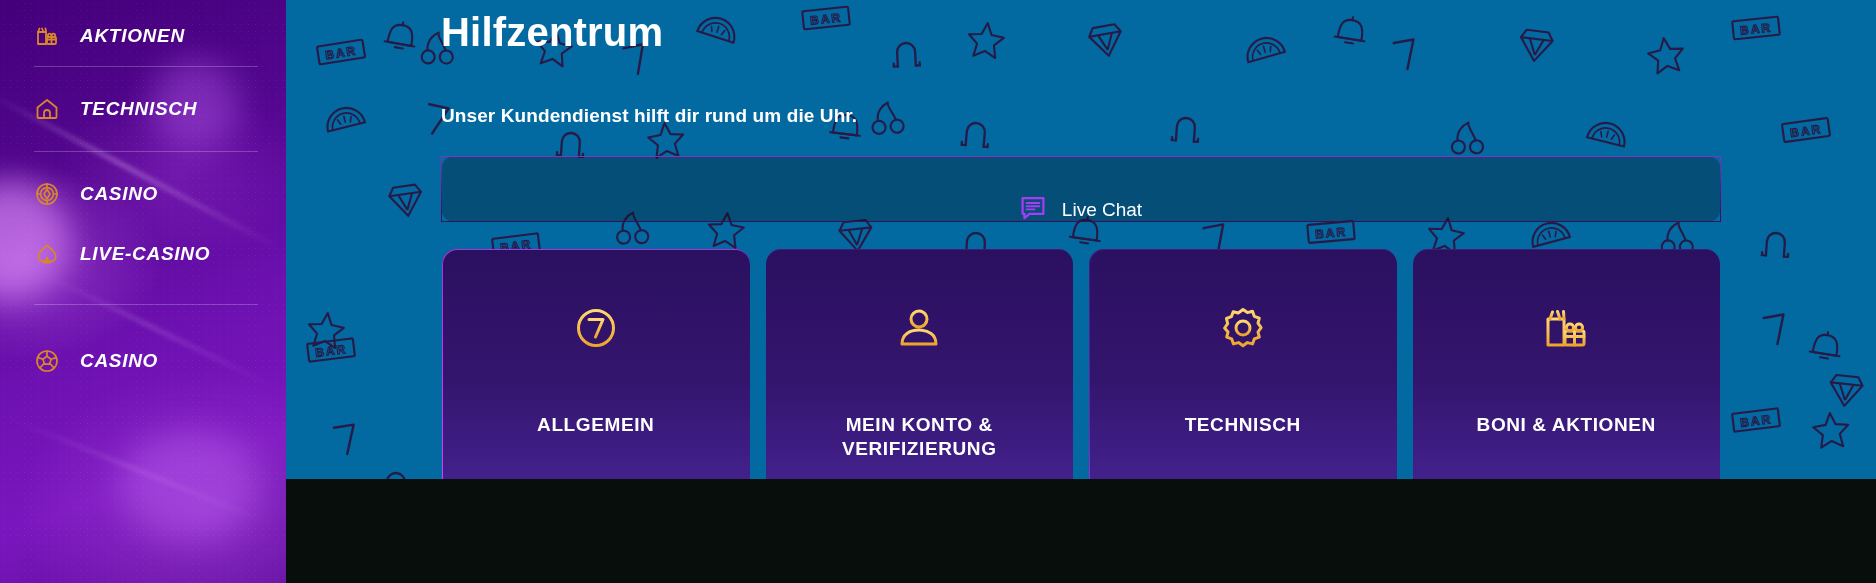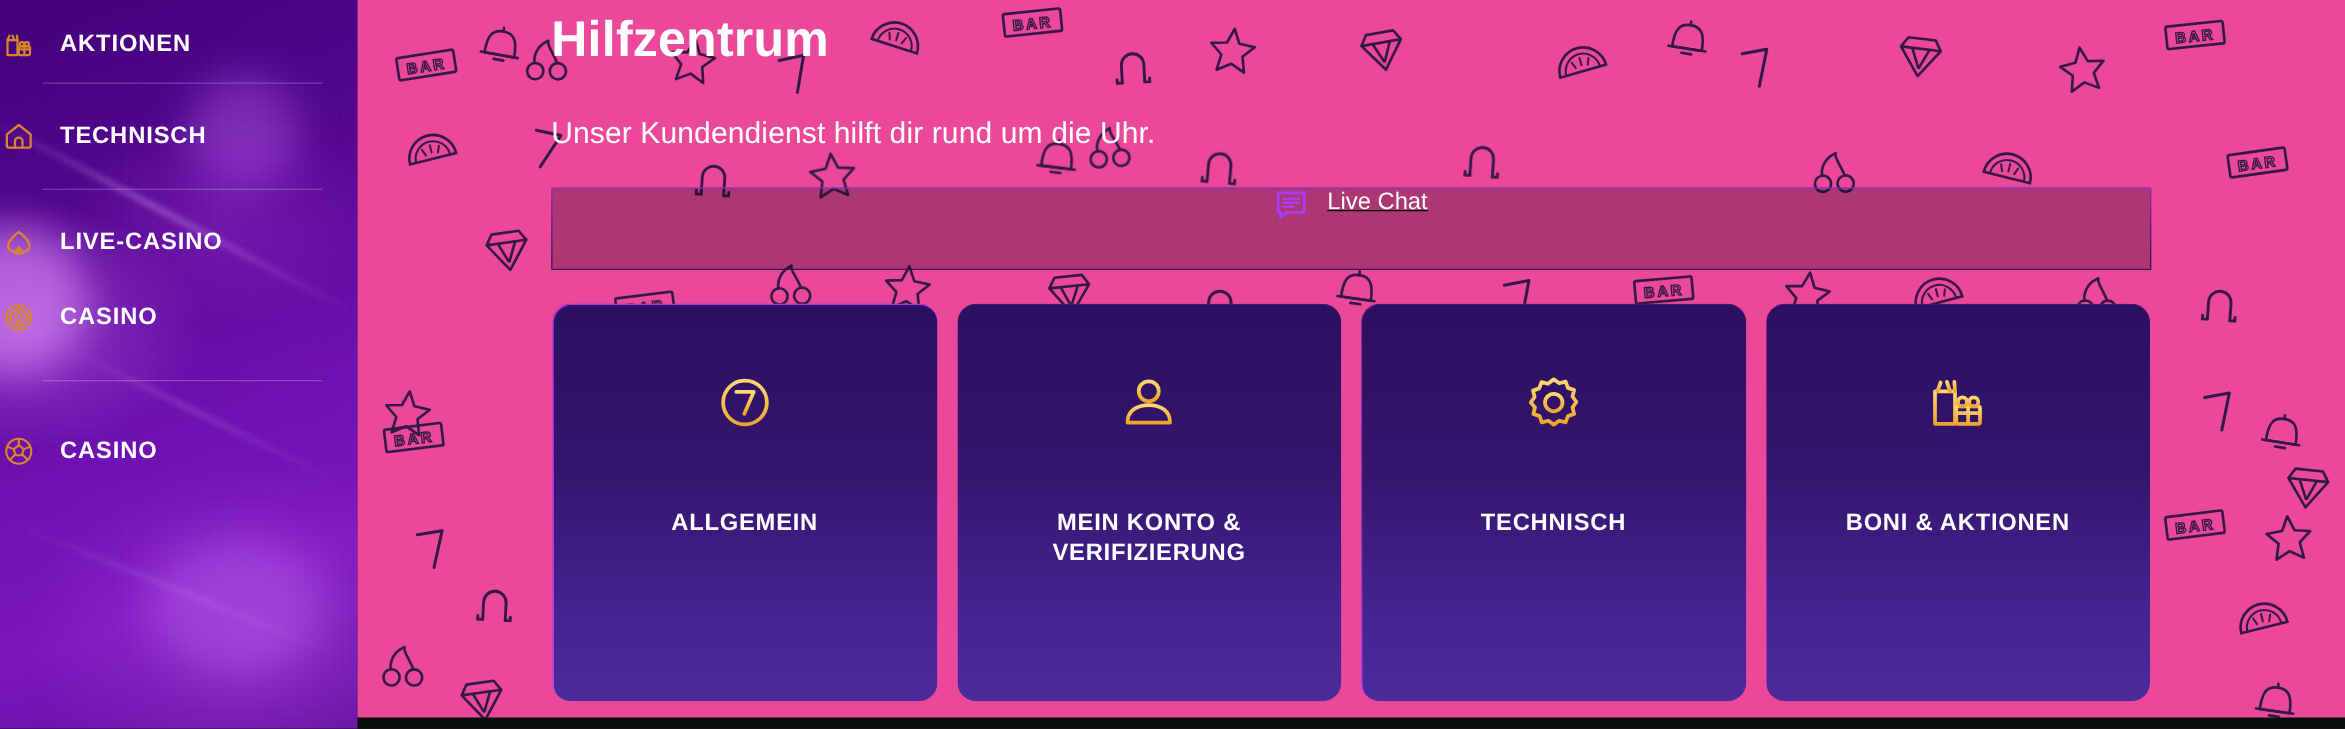--- a/index.html
+++ b/index.html
@@ -37,64 +37,63 @@
   .sb-glow {
     position:absolute; border-radius:50%; pointer-events:none; filter: blur(16px);
   }
   .sb-glow.g1 { width:120px; height:120px; left:-50px; top:180px; background: rgba(230,150,255,.55); }
   .sb-glow.g2 { width:90px; height:90px; left:150px; top:60px; background: rgba(200,110,255,.35); }
   .sb-glow.g3 { width:140px; height:110px; left:120px; top:430px; background: rgba(205,120,255,.30); }
 
   .sb-list { position: relative; z-index: 3; padding: 0; }
   .sb-item {
     display: flex; align-items: center; gap: 18px;
-    height: 60px; cursor: pointer;
+    height: 60px; padding-left: 32px; cursor: pointer; font-style: italic;
   }
   .sb-item .ic { width: 30px; height: 30px; flex: 0 0 30px; display:flex; align-items:center; justify-content:center; }
   .sb-item .ic svg { display:block; }
   .sb-label {
     color: #ffffff; font-size: 19px; font-weight: 700; letter-spacing: .7px;
     white-space: nowrap;
   }
   .sb-div {
     height: 1px; margin: 0 28px 0 34px;
     background: rgba(255,255,255,0.22);
     position: relative; z-index: 3;
   }
   .sp-top { height: 6px; }
 
   
   .main {
-    position: relative; flex: 1 1 auto; height: 574px; overflow: hidden;
-    background: #ec4899;
+    position: relative; flex: 1 1 auto; height: 479px; overflow: hidden;
+    background: #0369a1;
   }
   .pattern {
     position: absolute; inset: 0; pointer-events: none;
     opacity: 1;
   }
   .content { position: relative; z-index: 4; padding: 0 0 0 155px; }
 
   .page-title {
     color: #ffffff; font-size: 40px; font-weight: 700; letter-spacing: .2px;
     margin-top: 10px;
   }
   .page-sub {
-    color: #ffffff; font-size: 24px; font-weight: 400; margin-top: 38px; letter-spacing:.1px;
+    color: #ffffff; font-size: 19px; font-weight: 700; margin-top: 50px; letter-spacing:.1px;
   }
 
   .contact-row { display: flex; gap: 18px; margin-top: 29px; padding-right: 155px; }
   .contact-btn {
-    flex: 1 1 0; height: 66px; border-radius: 3px;
+    flex: 1 1 0; height: 66px; border-radius: 14px;
     border: 1.6px solid;
     border-image: linear-gradient(180deg, #8a2fc4 0%, #5e1a8a 45%, #3a0f57 100%) 1;
     border-color: #7a28b4;
     background: rgba(10,12,14,0.28);
-    display: flex; align-items: flex-start; justify-content: center; gap: 16px;
+    display: flex; align-items: flex-end; justify-content: center; gap: 16px;
     cursor: pointer;
-    text-decoration: underline;
   }
   .contact-btn .cic { display:flex; align-items:center; justify-content:center; }
   .contact-btn .ctxt { color: #ffffff; font-size: 19px; font-weight: 400; }
 
   .cards-row { display: flex; gap: 14px; margin-top: 26px; padding-right: 155px; }
   .card {
     flex: 1 1 0; height: 320px; border-radius: 16px;
     position: relative; cursor: pointer;
     background: linear-gradient(180deg, #2b1060 0%, #34156e 42%, #452391 78%, #4b2a9a 100%);
     border: 1.5px solid transparent;
@@ -163,38 +162,38 @@
         </span>
         <span class="sb-label">TECHNISCH</span>
       </div>
 
       <div style="height:12px"></div>
       <div class="sb-div"></div>
       <div style="height:12px"></div>
 
       <div class="sb-item">
         <span class="ic">
-          <svg width="28" height="28" viewBox="0 0 28 28" fill="none" stroke="#D9862A" stroke-width="1.8" stroke-linecap="round" stroke-linejoin="round">
-            <path d="M14 5.5C14 5.5 5.5 12 5.5 16.2A4.2 4.2 0 0 0 14 17.6a4.2 4.2 0 0 0 8.5-1.4C22.5 12 14 5.5 14 5.5z"></path>
-            <path d="M14 17.6V22.5M10.8 22.5h6.4"></path>
-          </svg>
-        </span>
-        <span class="sb-label">LIVE-CASINO</span>
-      </div>
-
-      <div class="sb-item">
-        <span class="ic">
           <svg width="28" height="28" viewBox="0 0 28 28" fill="none" stroke="#D9862A" stroke-width="1.7" stroke-linecap="round" stroke-linejoin="round">
             <circle cx="14" cy="14" r="10"></circle>
               <circle cx="14" cy="14" r="6.4"></circle>
             <path d="M14 9.2l3 4.8-3 4.8-3-4.8z"></path>
             <path d="M14 3.9v3.3M14 20.8v3.3M3.9 14h3.3M20.8 14h3.3"></path>
           </svg>
         </span>
         <span class="sb-label">CASINO</span>
+      </div>
+
+      <div class="sb-item">
+        <span class="ic">
+          <svg width="28" height="28" viewBox="0 0 28 28" fill="none" stroke="#D9862A" stroke-width="1.8" stroke-linecap="round" stroke-linejoin="round">
+            <path d="M14 5.5C14 5.5 5.5 12 5.5 16.2A4.2 4.2 0 0 0 14 17.6a4.2 4.2 0 0 0 8.5-1.4C22.5 12 14 5.5 14 5.5z"></path>
+            <path d="M14 17.6V22.5M10.8 22.5h6.4"></path>
+          </svg>
+        </span>
+        <span class="sb-label">LIVE-CASINO</span>
       </div>
 
 
       <div style="height:20px"></div>
       <div class="sb-div"></div>
       <div style="height:26px"></div>
 
       <div class="sb-item">
         <span class="ic">
           <svg width="28" height="28" viewBox="0 0 28 28" fill="none" stroke="#D9862A" stroke-width="1.7" stroke-linecap="round" stroke-linejoin="round">

